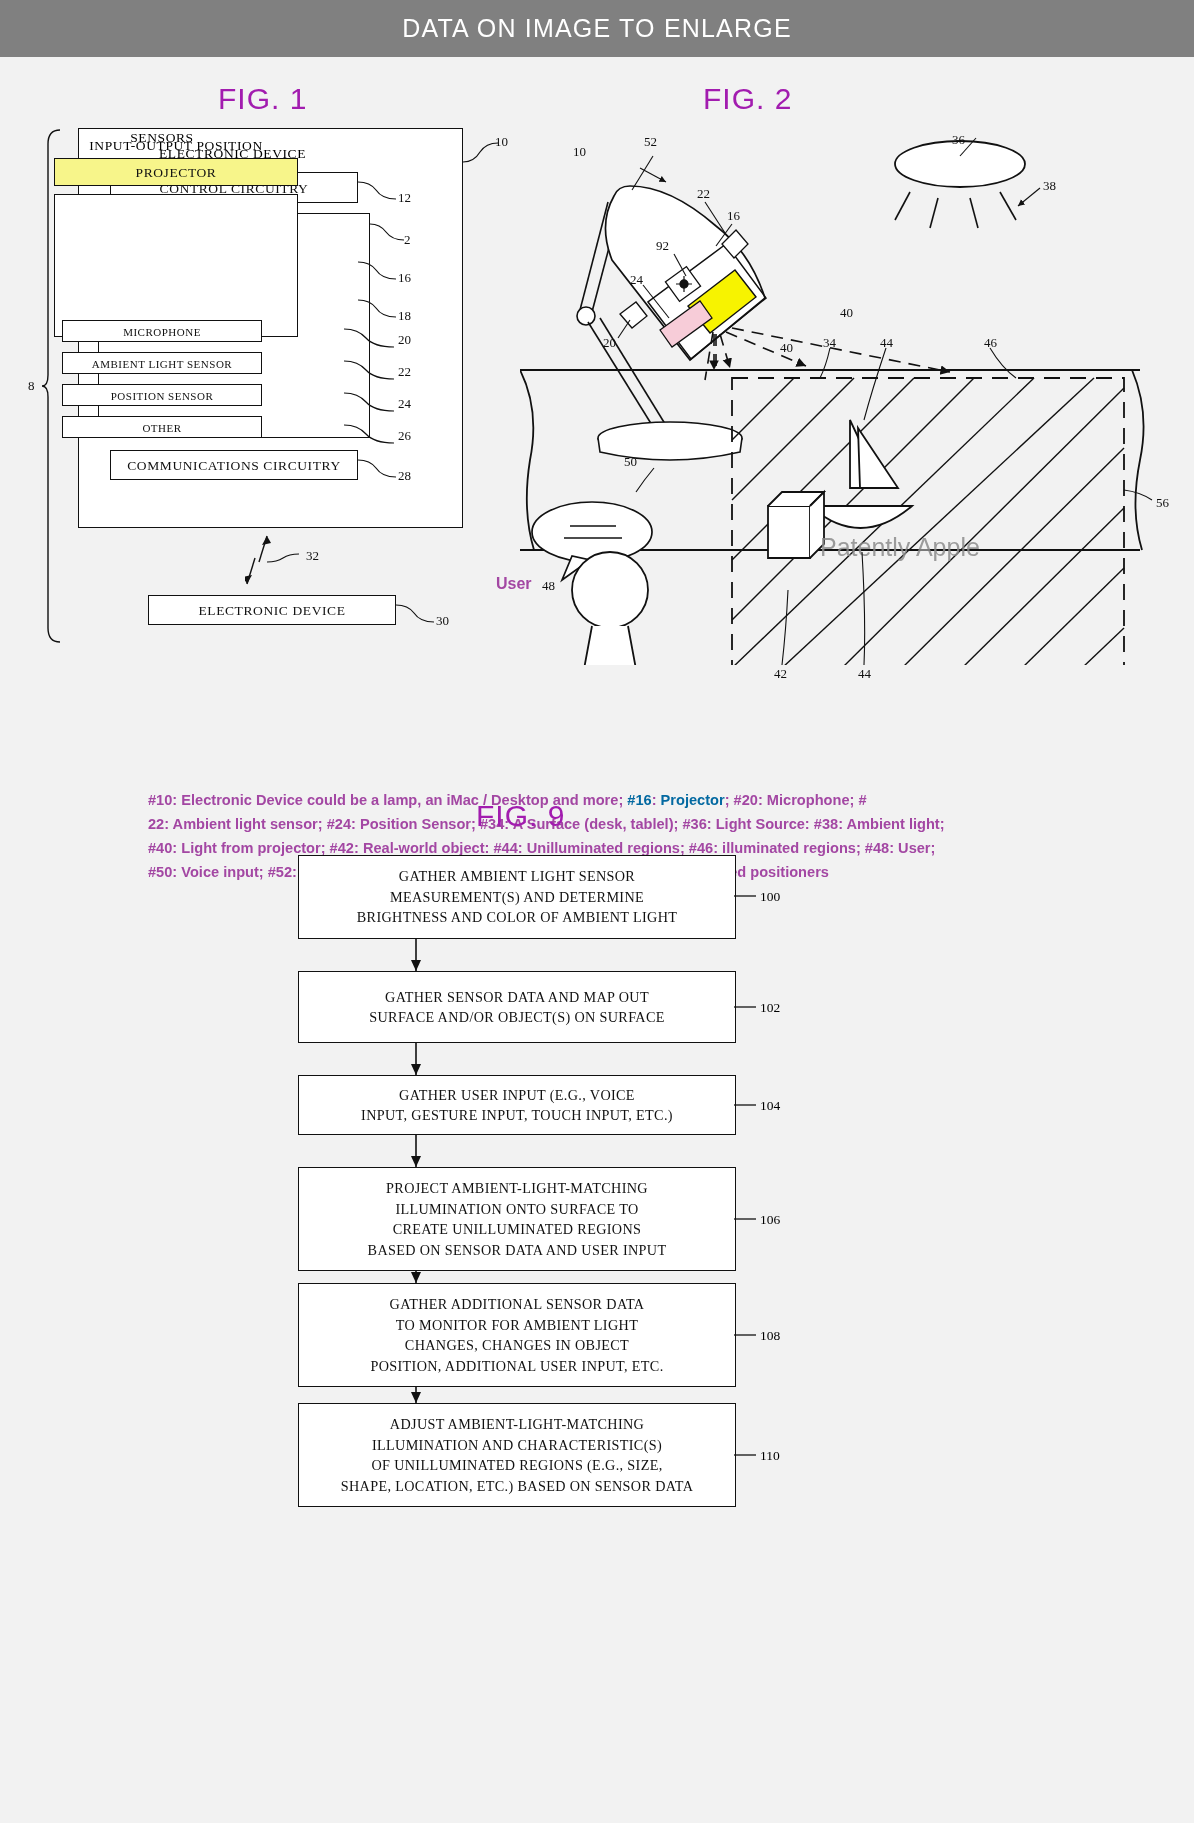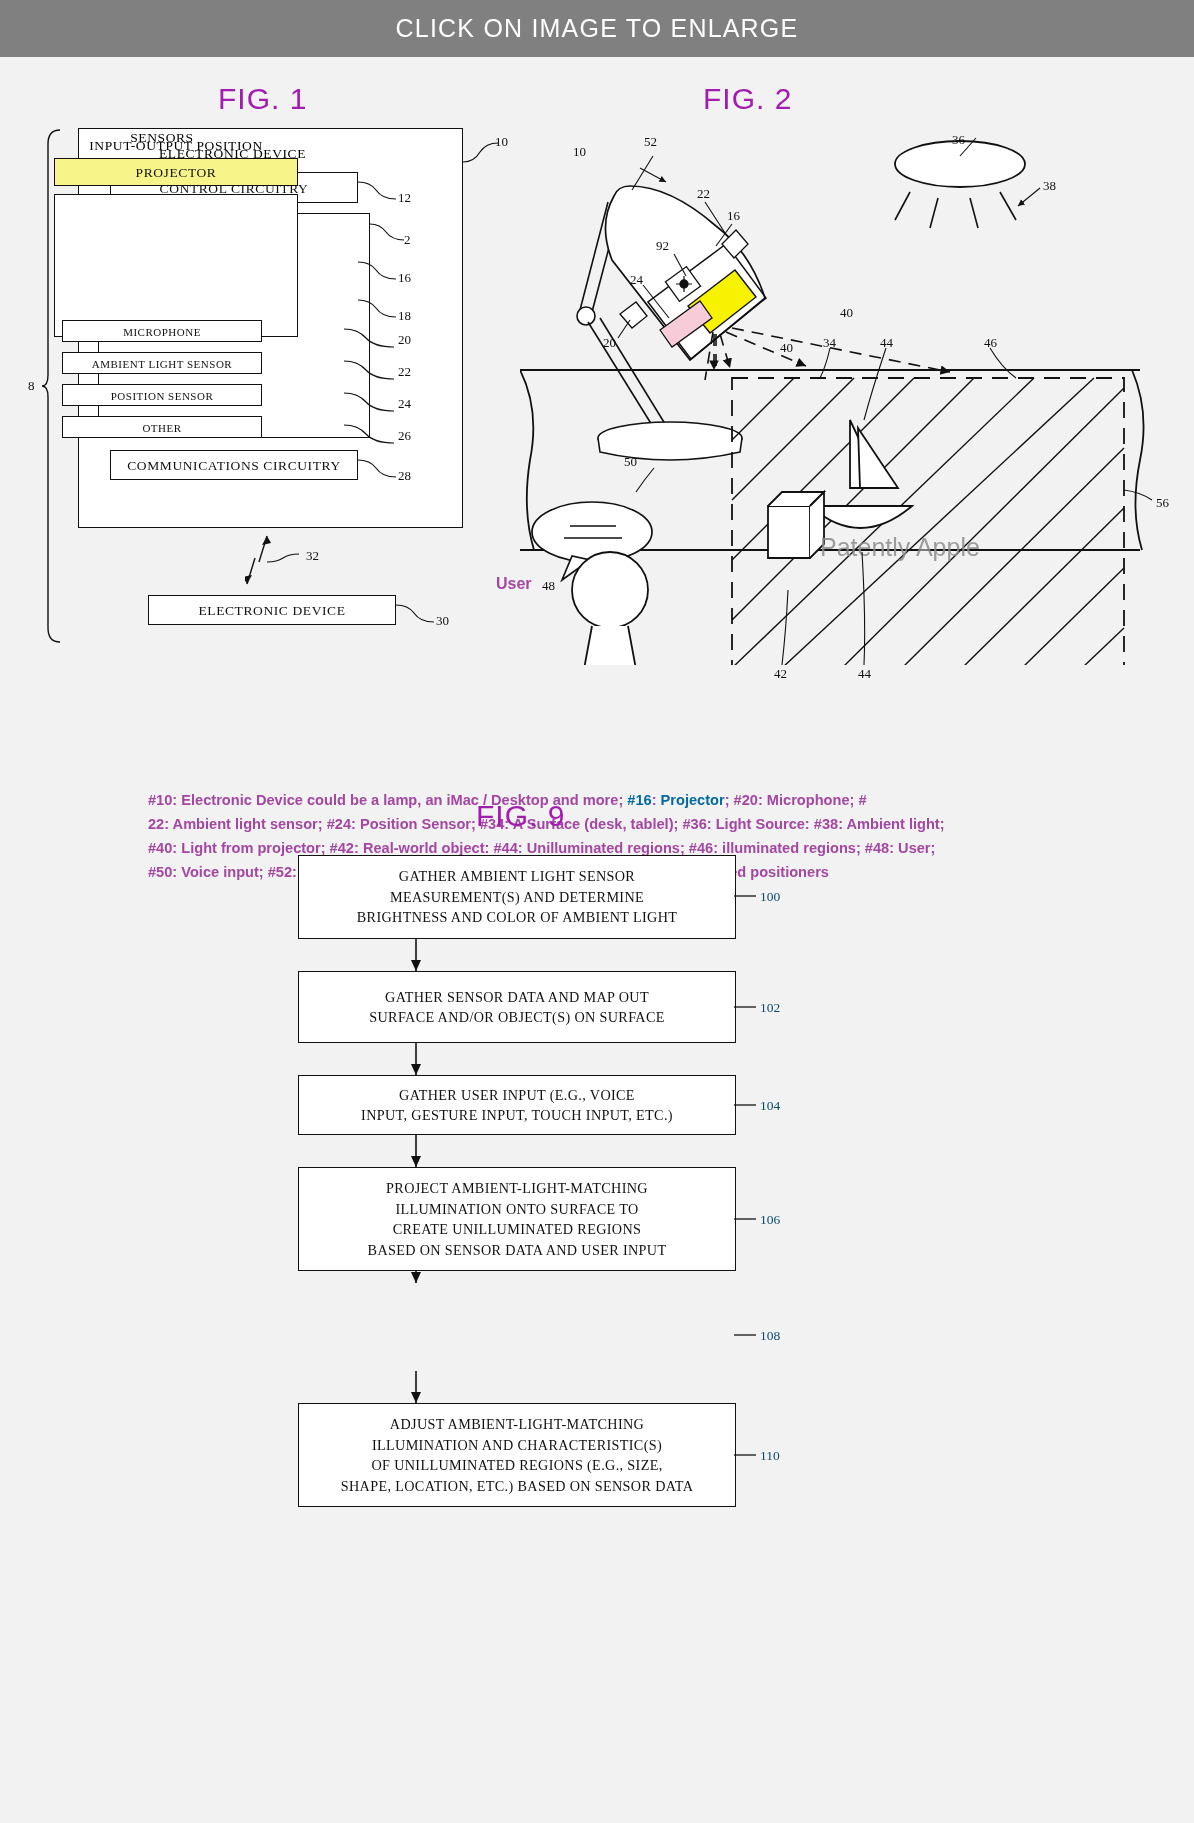--- a/index.html
+++ b/index.html
@@ -60,28 +60,28 @@
   #caption b{color:#0369a1;}
   
   #fig9{position:absolute;left:0;top:795px;width:1194px;height:1028px;}
   .flow-box{
     position:absolute;border:1.6px solid #111;background:#ffffff;
     box-sizing:border-box;display:flex;align-items:center;justify-content:center;
     text-align:center;font-family:"Liberation Serif",serif;
     font-size:14.2px;line-height:20.5px;color:#111;letter-spacing:.35px;
     padding:4px 10px;
   }
-  .flow-num{position:absolute;font-size:13.5px;color:#0c4a6e;font-family:"Liberation Serif",serif;}
+  .flow-num{position:absolute;font-size:13.5px;color:#000000;font-family:"Liberation Serif",serif;}
   svg{display:block;}
 </style>
 </head>
 <body>
 
 <div class="banner">
-  <span class="banner-text">CLICK ON IMAGE TO ENLARGE</span>
+  <span class="banner-text">DATA ON IMAGE TO ENLARGE</span>
 </div>
 
 <div class="fig-title" id="fig1-title">FIG. 1</div>
 <div class="fig-title" id="fig2-title">FIG. 2</div>
 
 <div id="fig1">
 
   <svg width="470" height="530" style="position:absolute;left:0;top:0;pointer-events:none;">
     <path d="M 20 10 Q 8 10 8 24 L 8 255 Q 8 266 2 266 Q 8 266 8 277 L 8 508 Q 8 522 20 522" fill="none" stroke="#111" stroke-width="1.4"></path>
   </svg>
@@ -400,20 +400,28 @@
       <div>ILLUMINATION ONTO SURFACE TO</div>
       <div>CREATE UNILLUMINATED REGIONS</div>
       <div>BASED ON SENSOR DATA AND USER INPUT</div>
     </div>
   </div>
   <svg style="position:absolute;left:734px;top:415px;" width="28" height="18">
     <path d="M 0 9 L 22 9" stroke="#111" stroke-width="1.3" fill="none"></path>
   </svg>
   <div class="flow-num" style="left:760px;top:417px;">106</div>
 
+  <div class="flow-box" style="left:298px;top:488px;width:438px;height:104px;">
+    <div>
+      <div>GATHER ADDITIONAL SENSOR DATA</div>
+      <div>TO MONITOR FOR AMBIENT LIGHT</div>
+      <div>CHANGES, CHANGES IN OBJECT</div>
+      <div>POSITION, ADDITIONAL USER INPUT, ETC.</div>
+    </div>
+  </div>
   <svg style="position:absolute;left:734px;top:531px;" width="28" height="18">
     <path d="M 0 9 L 22 9" stroke="#111" stroke-width="1.3" fill="none"></path>
   </svg>
   <div class="flow-num" style="left:760px;top:533px;">108</div>
 
   <div class="flow-box" style="left:298px;top:608px;width:438px;height:104px;">
     <div>
       <div>ADJUST AMBIENT-LIGHT-MATCHING</div>
       <div>ILLUMINATION AND CHARACTERISTIC(S)</div>
       <div>OF UNILLUMINATED REGIONS (E.G., SIZE,</div>

